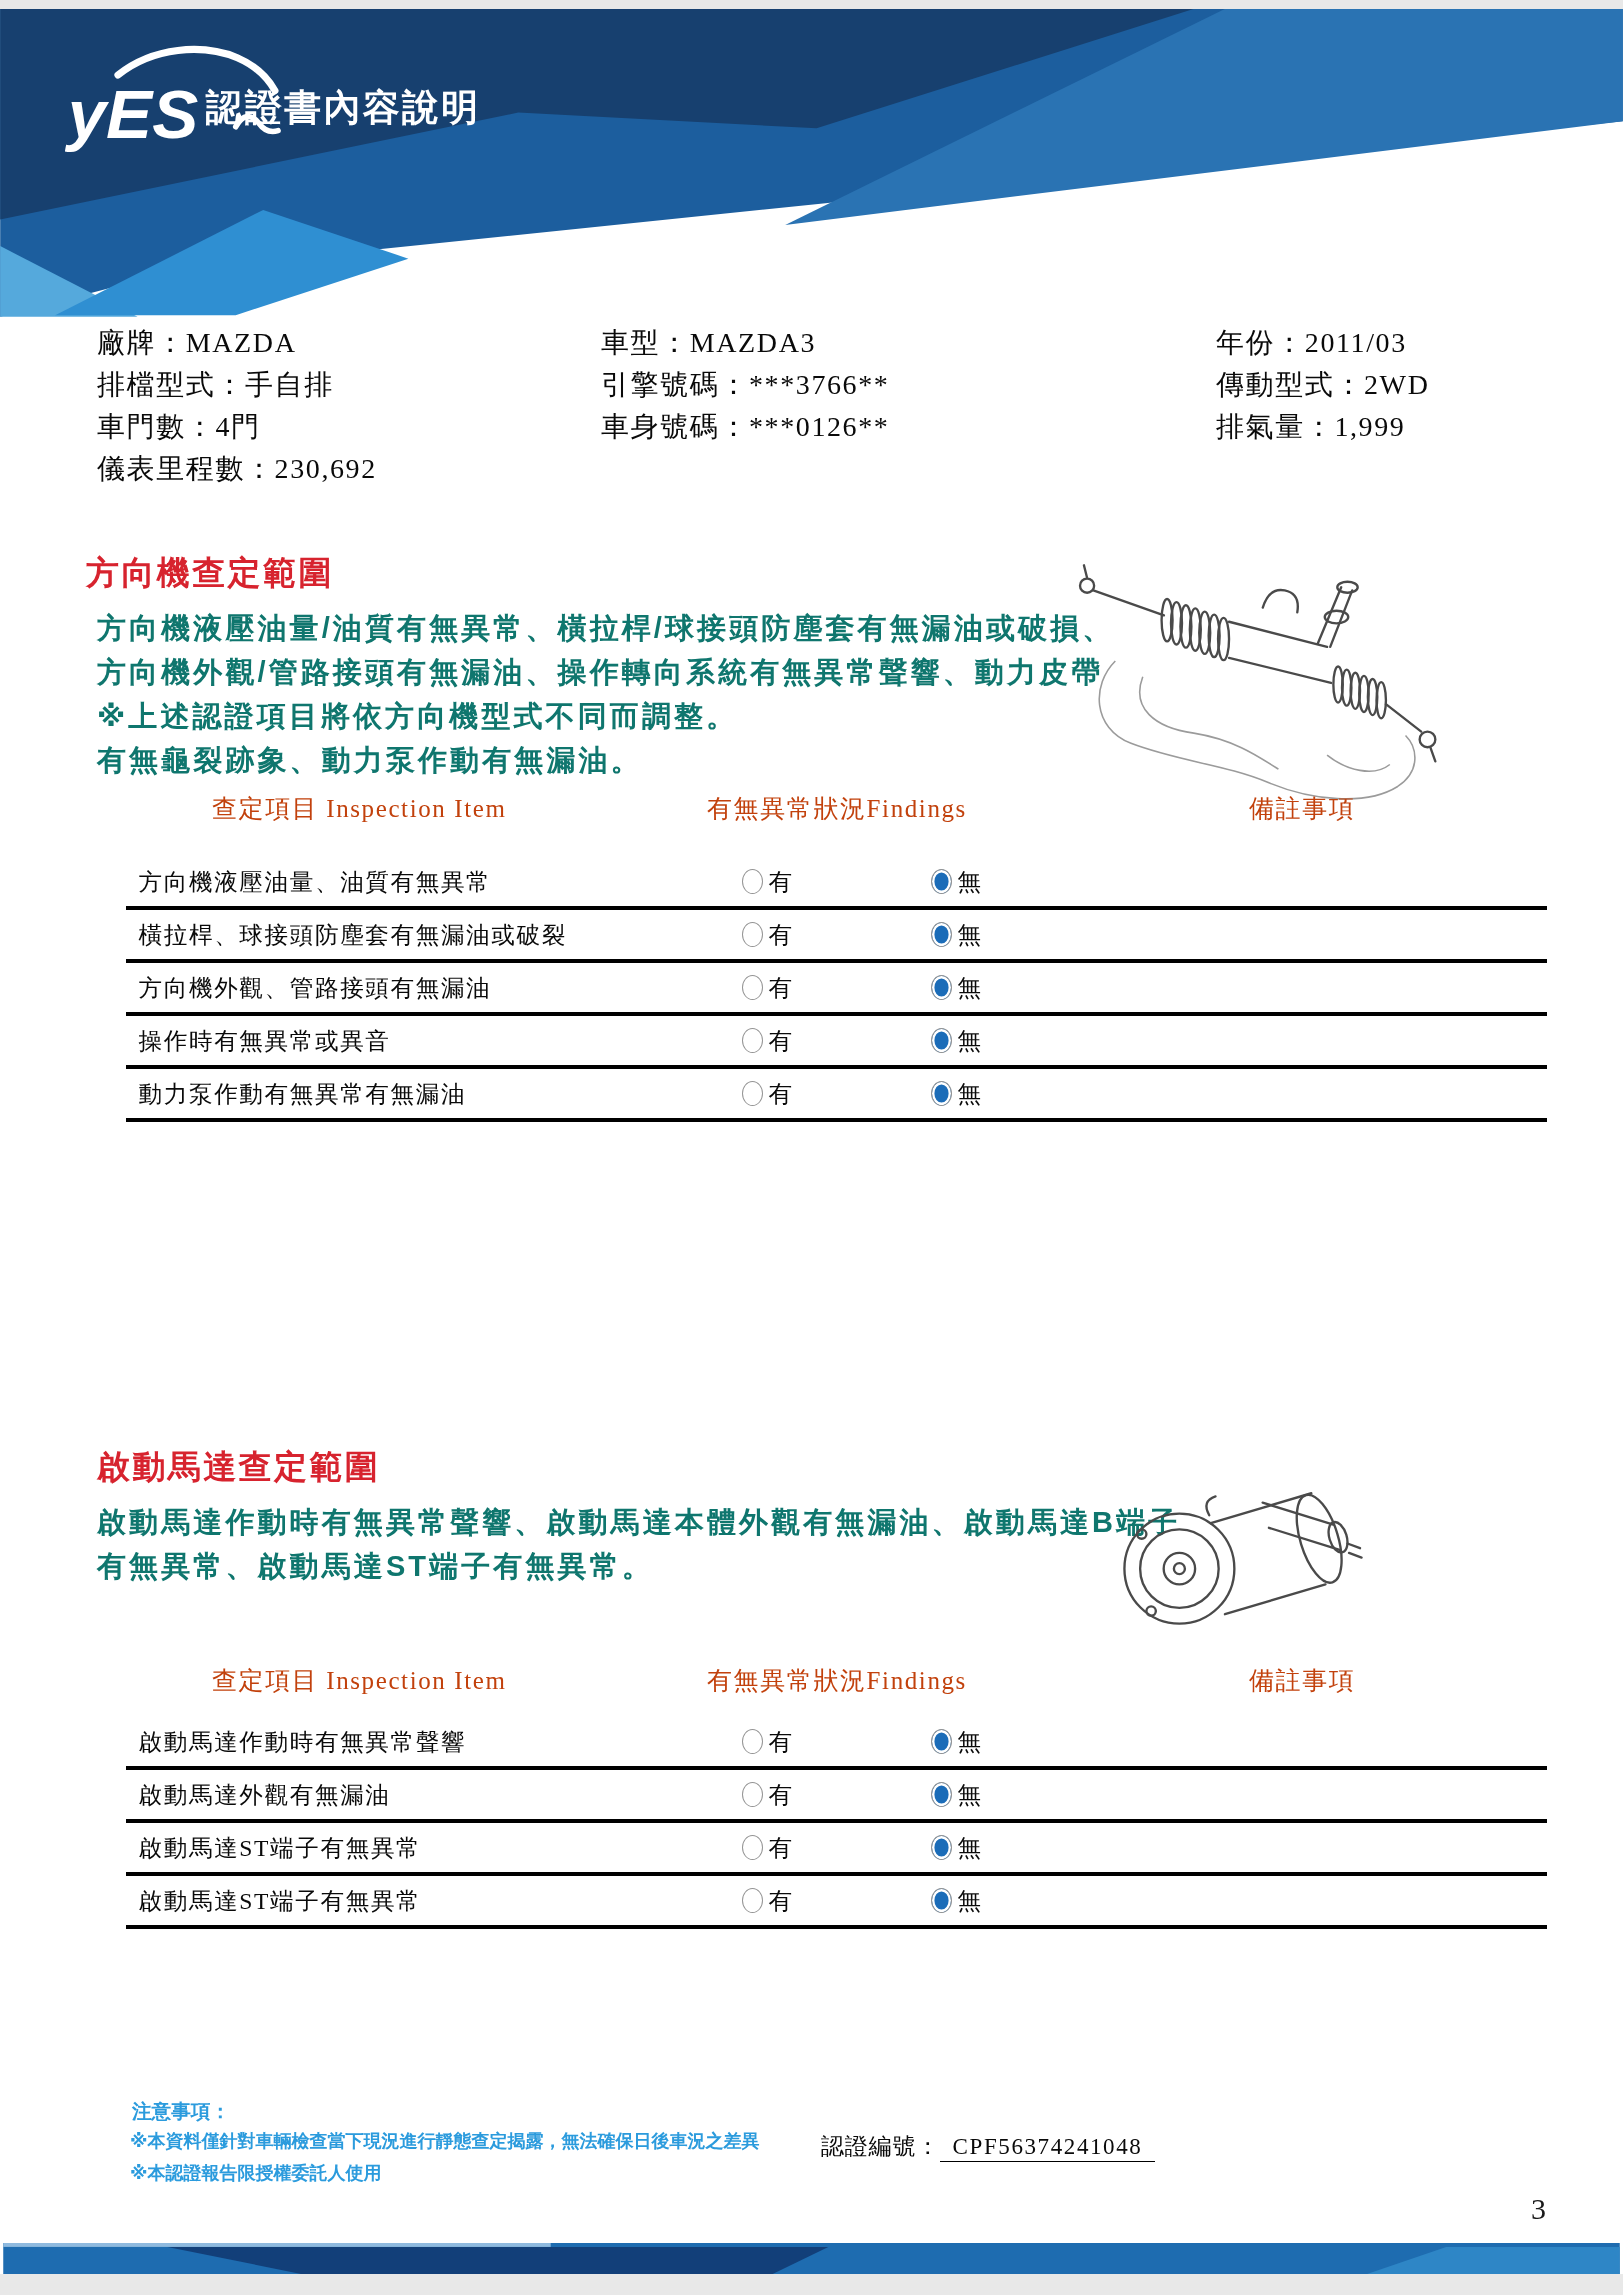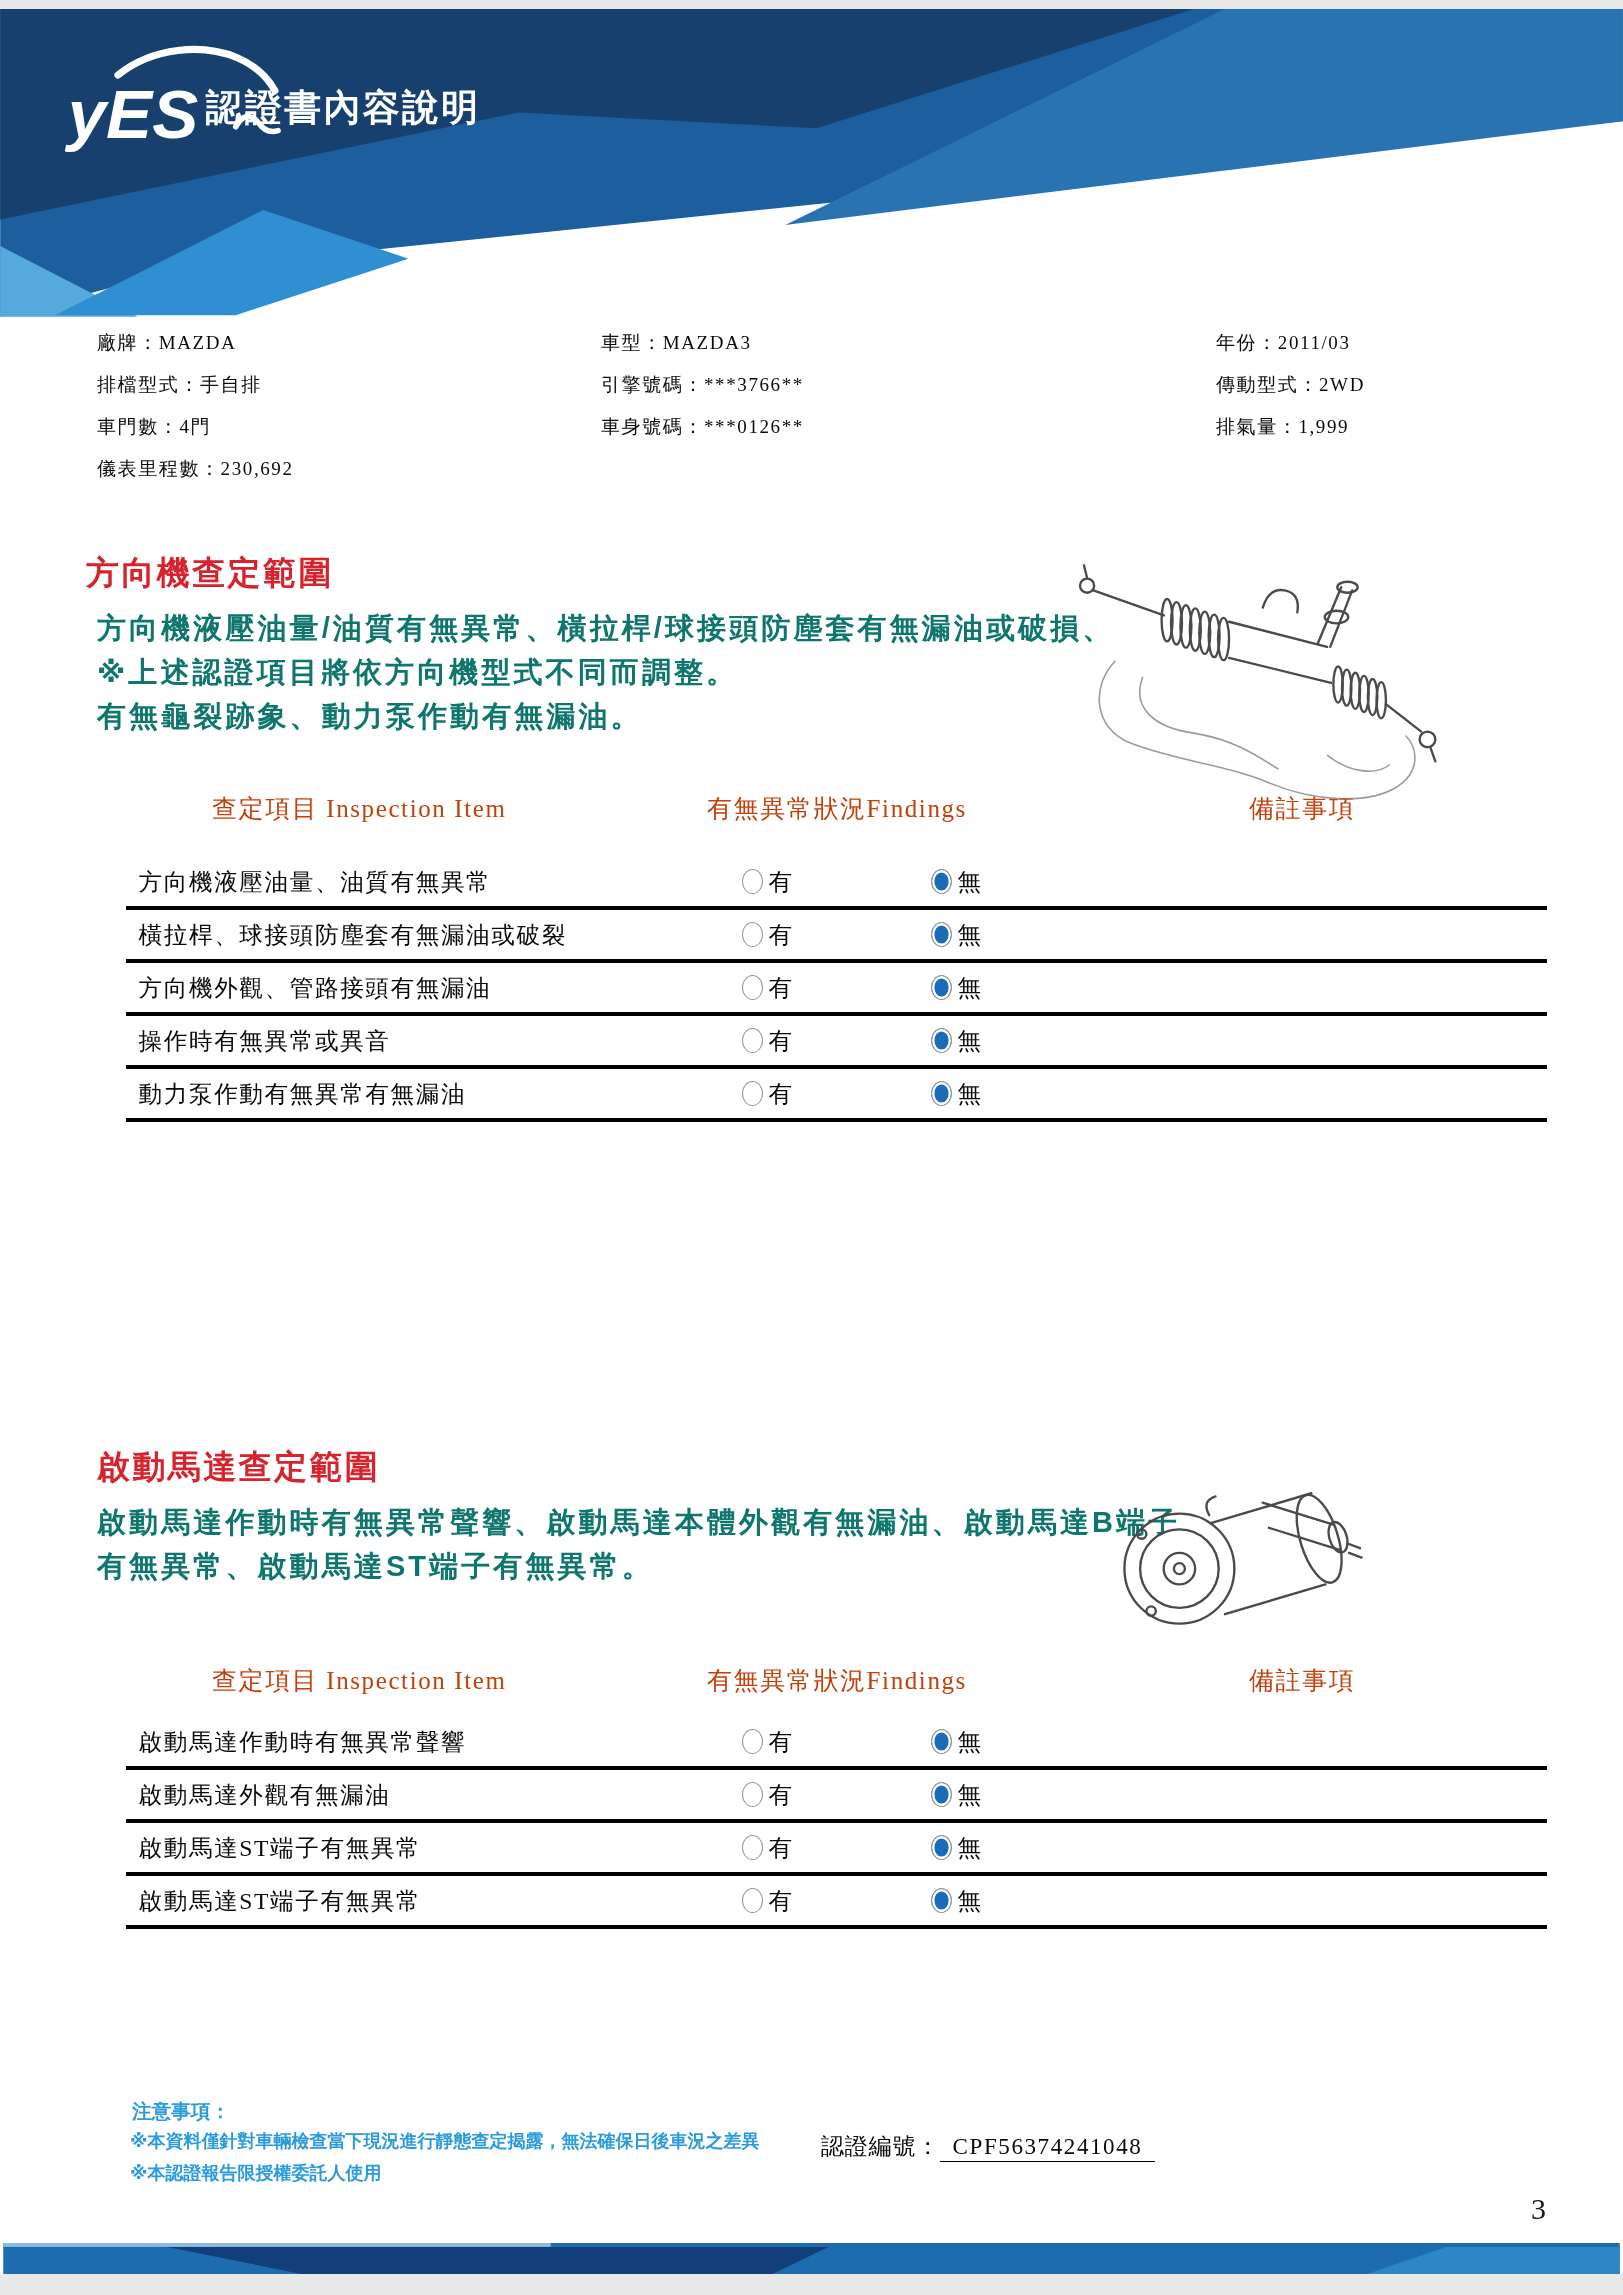--- a/index.html
+++ b/index.html
@@ -4,21 +4,21 @@
 <style>
   html,body{margin:0;padding:0;background:#e8e8e8;}
   .page{
     position:relative;width:1623px;height:2265px;background:#ffffff;
     overflow:hidden;margin:9px auto;
     font-family:"Liberation Serif","DejaVu Serif",serif;color:#000;
   }
   .abs{position:absolute;}
   
   .info-col{position:absolute;top:313px;}
-  .info-line{font-size:19px;line-height:42px;letter-spacing:1.6px;white-space:pre;color:#0a0a0a;}
+  .info-line{font-size:28px;line-height:42px;letter-spacing:1.6px;white-space:pre;color:#0a0a0a;}
   
   .sec-title{
     position:absolute;font-family:"Liberation Sans","DejaVu Sans",sans-serif;
     font-weight:bold;font-size:33px;letter-spacing:2.4px;color:#D7232E;white-space:pre;
   }
   .desc{position:absolute;font-family:"Liberation Sans","DejaVu Sans",sans-serif;
     font-weight:bold;color:#0f766e;}
   .desc .dline{display:block;font-size:29px;line-height:44px;letter-spacing:3.1px;white-space:pre;}
   
   .tbl-head{position:absolute;font-size:25px;letter-spacing:1.6px;white-space:pre;color:#c2410c;text-align:center;}
@@ -80,20 +80,21 @@
   <div class="info-col" style="left:1216px">
     <div class="info-line">年份：2011/03</div>
     <div class="info-line">傳動型式：2WD</div>
     <div class="info-line">排氣量：1,999</div>
   </div>
 
   <div class="sec-title" style="left:86px;top:542px">方向機查定範圍</div>
 
   <div class="desc" style="left:97px;top:597px">
     <span class="dline">方向機液壓油量/油質有無異常、橫拉桿/球接頭防塵套有無漏油或破損、</span>
+    <span class="dline">方向機外觀/管路接頭有無漏油、操作轉向系統有無異常聲響、動力皮帶</span>
     <span class="dline">※上述認證項目將依方向機型式不同而調整。</span>
     <span class="dline">有無龜裂跡象、動力泵作動有無漏油。</span>
   </div>
 
   <svg class="abs" style="left:1068px;top:550px" width="377" height="251" viewBox="0 0 480 320" fill="none">
     <g stroke="#9b9b9b" stroke-width="2">
       <path d="M60,130 C30,160 30,215 80,235 C140,258 200,262 255,285 C310,308 380,315 420,290 C450,270 445,240 430,225"></path>
       <path d="M95,150 C80,190 110,215 160,222 C210,230 240,250 268,268"></path>
       <path d="M330,250 C355,270 390,278 410,262"></path>
     </g>

